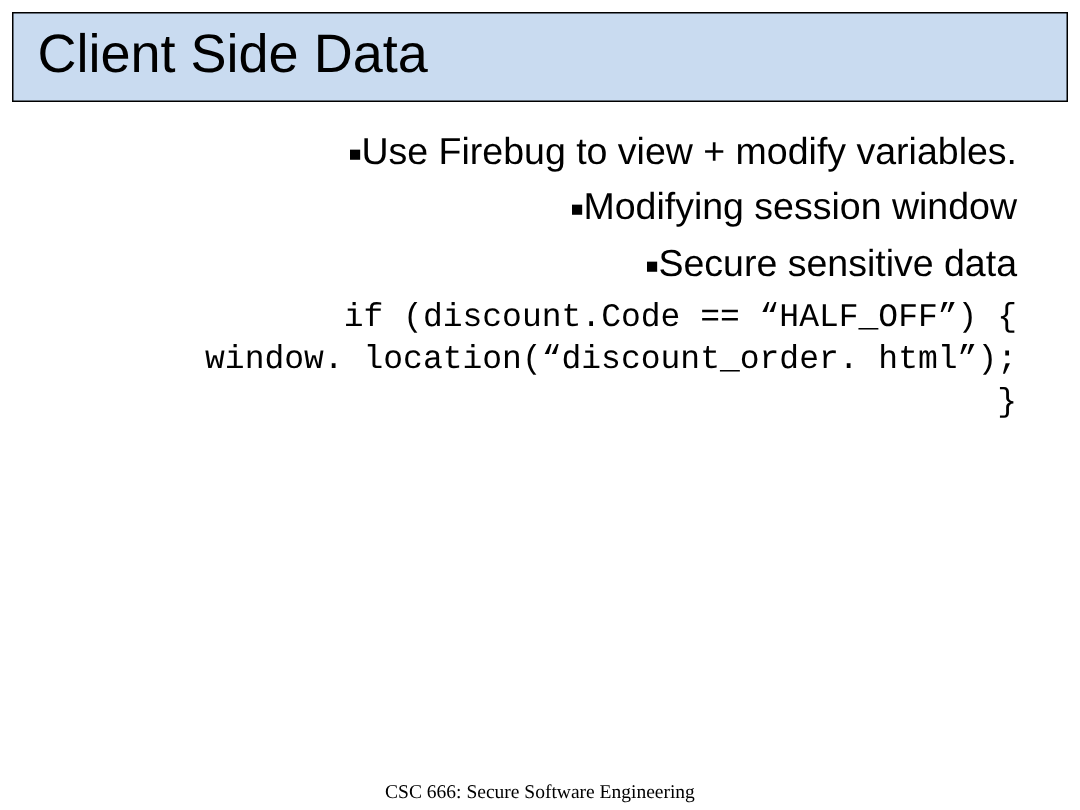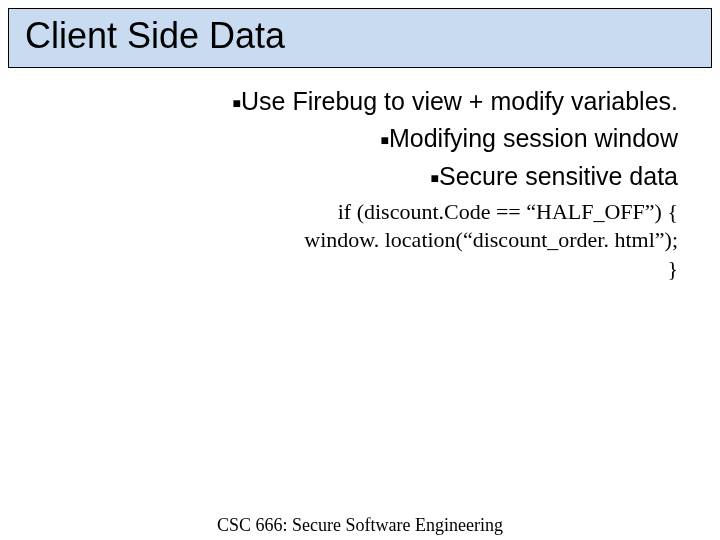--- a/index.html
+++ b/index.html
@@ -17,32 +17,32 @@
   ul { list-style: none; text-align: right; }
   .lvl1 > li { font-size: 25px; margin-bottom: 6px; line-height: 1.25; }
   .lvl2 { margin: 4px 0 10px 28px; }
   .lvl2 > li { font-size: 22px; margin-bottom: 4px; line-height: 1.3; }
   .bullet { display: inline-block; width: 18px; }
   .sq { font-size: 14px; vertical-align: 2px; }
   .sq2 { font-size: 12px; vertical-align: 2px; }
   .mono { font-family: "Courier New", Courier, monospace; }
   .code-block {
     margin: 6px 0 0 28px;
-    font-family: Liberation Serif, serif;
+    font-family: Liberation Mono, monospace;
     font-size: 22px;
     line-height: 1.3;
     white-space: pre;
   }
   .footer {
     position: absolute;
     bottom: 12px;
     left: 0;
     width: 100%;
     text-align: center;
-    font-size: 18px;
+    font-size: 13px;
     font-family: "Times New Roman", Times, serif;
   }
 </style>
 </head>
 <body>
 
 <div class="slide">
 
   <div class="title-band">
     <h1>Client Side Data</h1>

